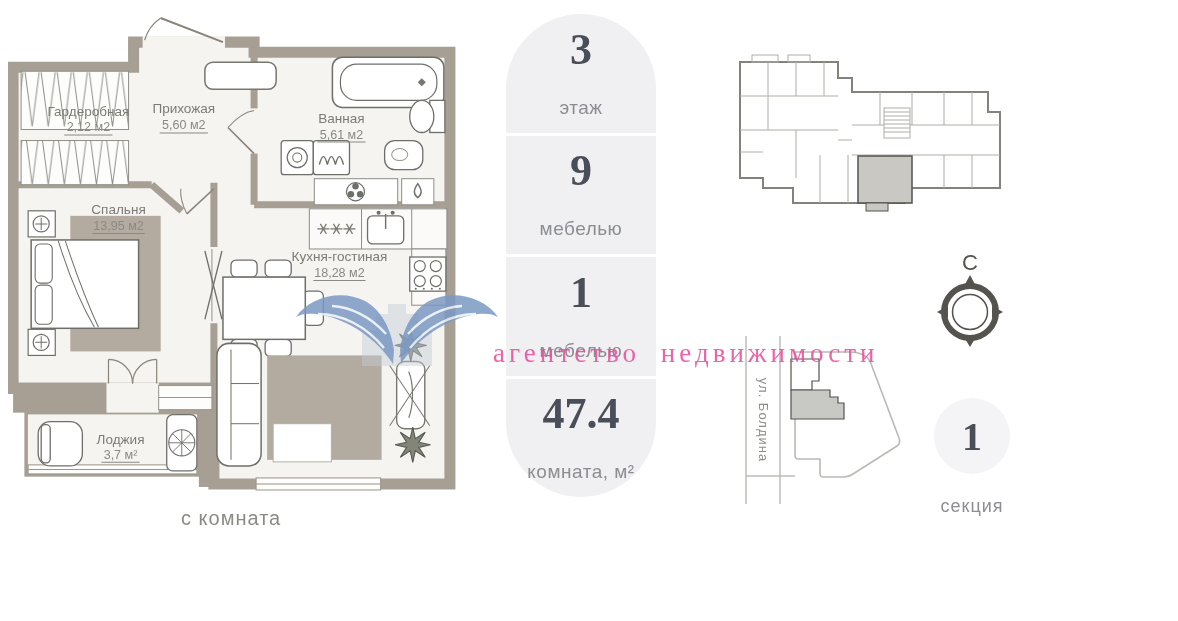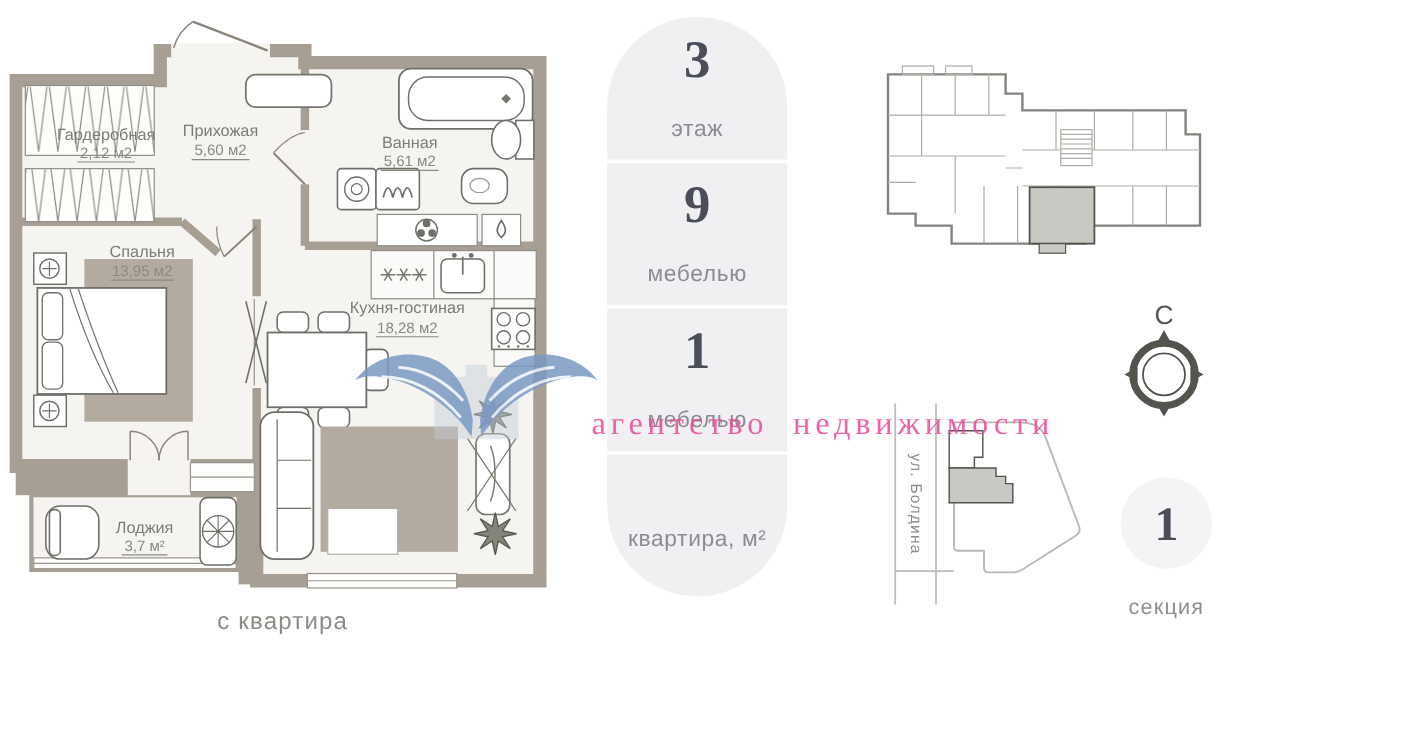--- a/index.html
+++ b/index.html
@@ -273,21 +273,22 @@
     </div>
     <div class="pill-sec">
       <div class="pill-num">9</div>
       <div class="pill-lab">мебелью</div>
     </div>
     <div class="pill-sec">
       <div class="pill-num">1</div>
       <div class="pill-lab">мебелью</div>
     </div>
     <div class="pill-sec">
-      <div class="pill-lab">квартира, м²</div>
+      <div class="pill-num">47.4</div>
+      <div class="pill-lab">комната, м²</div>
     </div>
   </div>
 
   <svg class="abs" style="left:720px;top:50px" width="294" height="166" viewBox="720 50 294 166">
     <path d="M740,62 L838,62 L838,78 L852,78 L852,92 L988,92 L988,112 L1000,112 L1000,188 L905,188 L905,203 L793,203 L793,188 L763,188 L763,178 L740,178 Z" fill="#ffffff" stroke="#83837d" stroke-width="2"></path>
     <g stroke="#adada7" stroke-width="1" fill="none">
       <path d="M740,96 H838 M740,130 H838 M768,62 V130 M796,62 V96 M824,62 V96 M796,130 V178 M740,152 H763"></path>
       <path d="M852,125 H1000 M852,155 H1000"></path>
       <path d="M880,92 V125 M912,92 V125 M944,92 V125 M972,92 V125"></path>
       <path d="M880,155 V188 M944,155 V188 M972,155 V188"></path>
@@ -327,21 +328,21 @@
     <path d="M791,390 H830 V397 H838 V403 H844 V419 H791 Z" fill="#c8c8c4" stroke="#55534e" stroke-width="1.2"></path>
   </svg>
 
   <div class="abs badge">
     <div class="badge-circle">
       <div class="badge-num">1</div>
     </div>
     <div class="badge-lab">секция</div>
   </div>
 
-  <div class="abs note">с квартира</div>
+  <div class="abs note">с комната</div>
 
   <div class="abs wm">
     <svg style="position:absolute;left:0;top:6px" width="202" height="102" viewBox="0 0 202 102">
       <path d="M66,96 V60 H80 V44 H92 V34 H110 V44 H122 V60 H136 V96 Z" fill="#c3cbd8" opacity=".45"></path>
       <g opacity=".85">
         <path d="M97,94 C82,70 52,48 20,44 C11,43 5,44 0,47 C14,27 45,19 69,31 C85,40 95,58 98,80 Z" fill="#7b99c3"></path>
         <path d="M88,78 C70,56 46,44 22,44 M90,64 C74,46 54,37 36,36" stroke="#eaf0f7" stroke-width="2.5" fill="none"></path>
         <path d="M105,94 C120,70 150,48 182,44 C191,43 197,44 202,47 C188,27 157,19 133,31 C117,40 107,58 104,80 Z" fill="#7b99c3"></path>
         <path d="M114,78 C132,56 156,44 180,44 M112,64 C128,46 148,37 166,36" stroke="#eaf0f7" stroke-width="2.5" fill="none"></path>
       </g>

